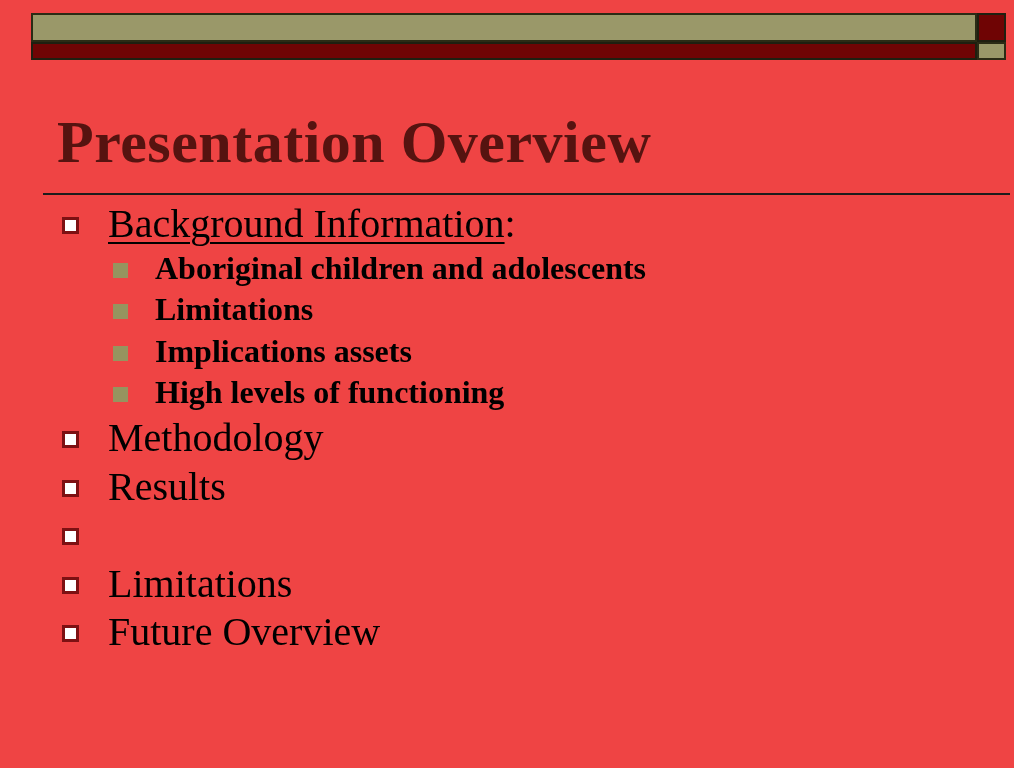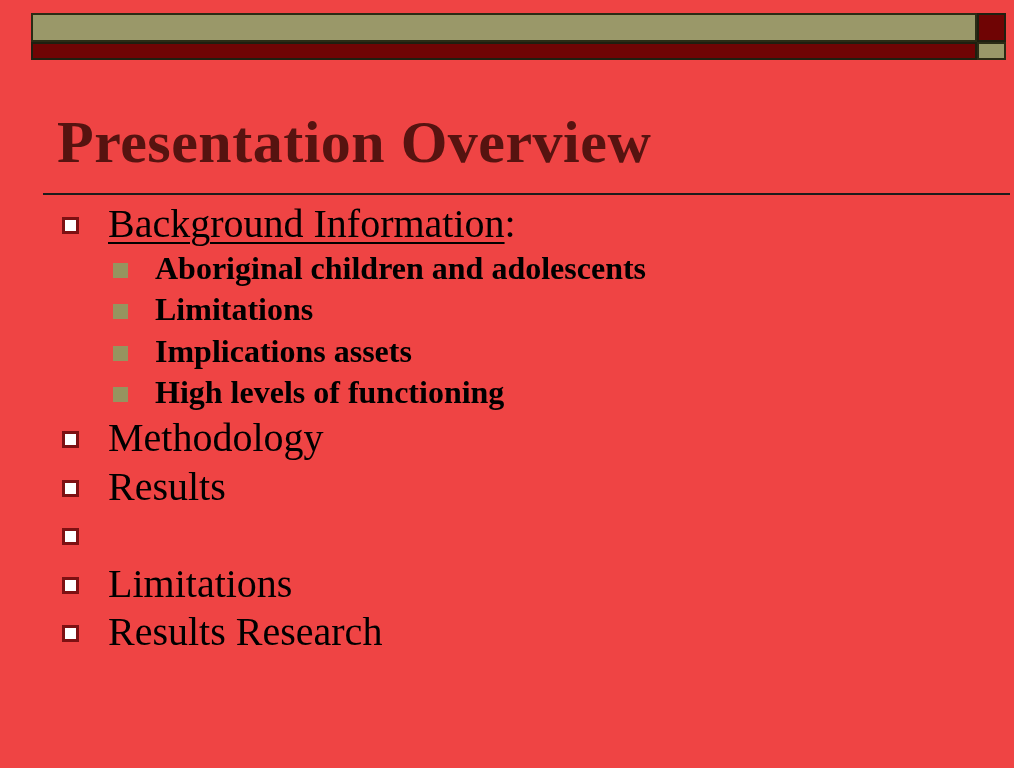--- a/index.html
+++ b/index.html
@@ -132,17 +132,17 @@
       <span class="bullet-main"></span>
     </div>
 
     <div class="row row-main">
       <span class="bullet-main"></span>
       <span>Limitations</span>
     </div>
 
     <div class="row row-main">
       <span class="bullet-main"></span>
-      <span>Results Research</span>
+      <span>Future Overview</span>
     </div>
 
   </div>
 </div>
 
 </body></html>

